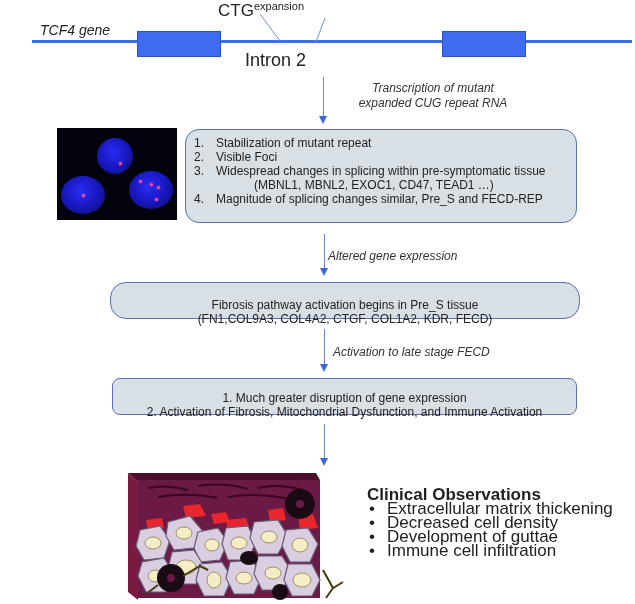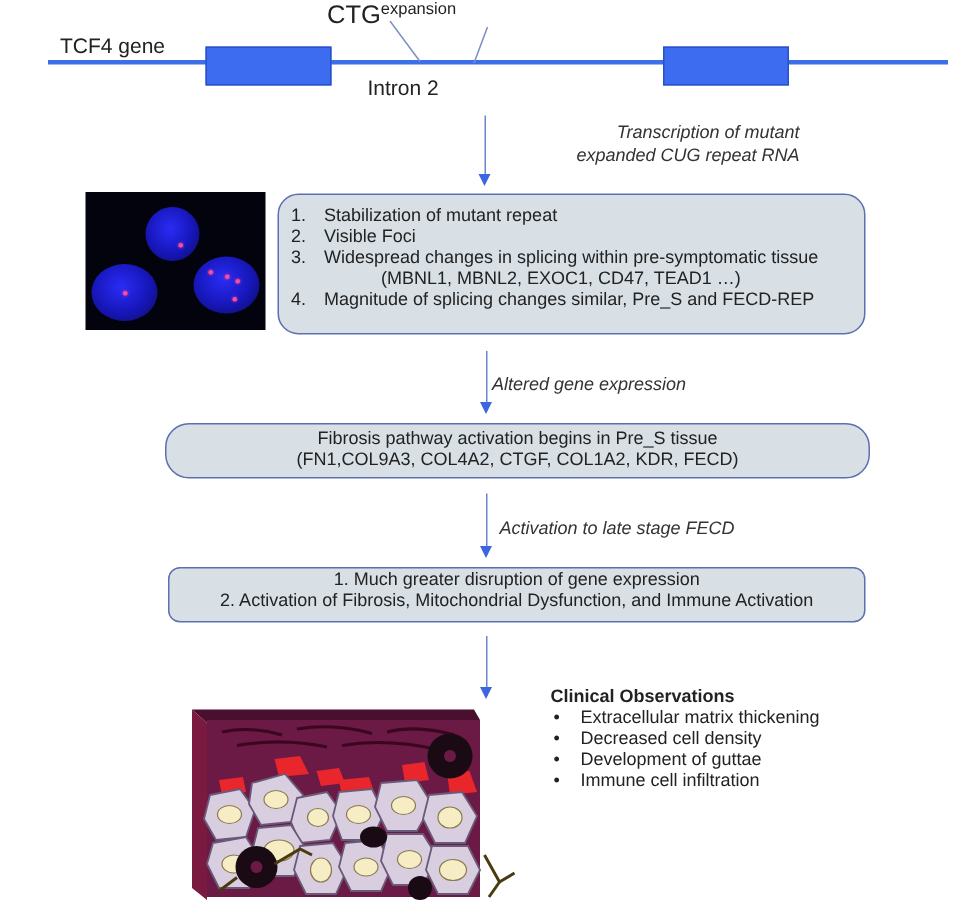--- a/index.html
+++ b/index.html
@@ -1,39 +1,39 @@
 <!DOCTYPE html>
 <html><head>
 <meta charset="utf-8">
 <style>
   html, body { margin: 0; padding: 0; background: #ffffff; }
   body { width: 635px; height: 604px; position: relative; overflow: hidden;
          font-family: "Liberation Sans", sans-serif; color: #222; }
   .abs { position: absolute; }
   .gene-line { position: absolute; left: 32px; top: 40px; width: 600px; height: 3px; background: #3a6fe8; }
   .exon { position: absolute; background: #3d6cf0; border: 1px solid #2a50c8; }
-  .gene-label { position: absolute; left: 40px; top: 22px; font-size: 14px; }
+  .gene-label { position: absolute; left: 40px; top: 22px; font-size: 14px; font-style: italic; }
   .ctg { position: absolute; left: 218px; top: 0px; font-size: 17px; }
   .ctg sup { font-size: 11px; vertical-align: 6px; }
-  .intron-label { position: absolute; left: 245px; top: 50px; font-size: 14px; }
+  .intron-label { position: absolute; left: 245px; top: 50px; font-size: 18px; }
   .arrow { position: absolute; width: 1px; background: #6b86c9; }
   .arrow::after { content: ""; position: absolute; left: -4px; bottom: -2px; border-left: 4.5px solid transparent; border-right: 4.5px solid transparent; border-top: 8px solid #3b66e0; }
-  .arrow-label { position: absolute; font-size: 12px; font-style: italic; color: #333; text-align: right; line-height: 15px; }
+  .arrow-label { position: absolute; font-size: 12px; font-style: italic; color: #333; text-align: center; line-height: 15px; }
   .box { position: absolute; background: #d8e0e6; border: 1.5px solid #5c6fb0; color: #222; font-size: 12px; line-height: 14px; }
   .box1 { left: 185px; top: 129px; width: 390px; height: 92px; border-radius: 14px; }
   .box1 ol { list-style: none; margin: 0; padding: 6px 0 0 8px; }
   .box1 li { display: flex; }
   .box1 .num { width: 22px; flex: none; }
   .box1 .sub { padding-left: 60px; text-align: right; }
-  .box2 { left: 110px; top: 282px; width: 470px; height: 37px; border-radius: 16px; text-align: center; padding-top: 2px; box-sizing: border-box; }
-  .box3 { left: 112px; top: 378px; width: 465px; height: 37px; border-radius: 8px; text-align: center; padding-top: 0; box-sizing: border-box; }
+  .box2 { left: 110px; top: 282px; width: 470px; height: 37px; border-radius: 16px; text-align: center; padding-top: 15px; box-sizing: border-box; }
+  .box3 { left: 112px; top: 378px; width: 465px; height: 37px; border-radius: 8px; text-align: center; padding-top: 12px; box-sizing: border-box; }
   .micro { position: absolute; left: 57px; top: 128px; width: 120px; height: 92px; background: #03030e; overflow: hidden; }
   .nucleus { position: absolute; border-radius: 50%; background: radial-gradient(ellipse at 45% 40%, #2a2cf5 0%, #1616b8 55%, #0b0b55 100%); }
   .focus { position: absolute; width: 3px; height: 3px; border-radius: 50%; background: #ff4a9a; box-shadow: 0 0 2px #ff4a9a; }
-  .clinical { position: absolute; left: 367px; top: 457px; font-size: 12px; line-height: 14px; color: #222; }
+  .clinical { position: absolute; left: 367px; top: 488px; font-size: 17px; line-height: 14px; color: #222; }
   .clinical .title { font-weight: bold; }
   .clinical ul { list-style: none; margin: 0; padding: 0; }
   .clinical li { display: flex; }
   .clinical .bullet { width: 18px; flex: none; padding-left: 2px; }
 </style>
 </head>
 <body>
 
 <div class="gene-line"></div>
 <div class="exon" style="left:137px;top:31px;width:82px;height:24px;"></div>

